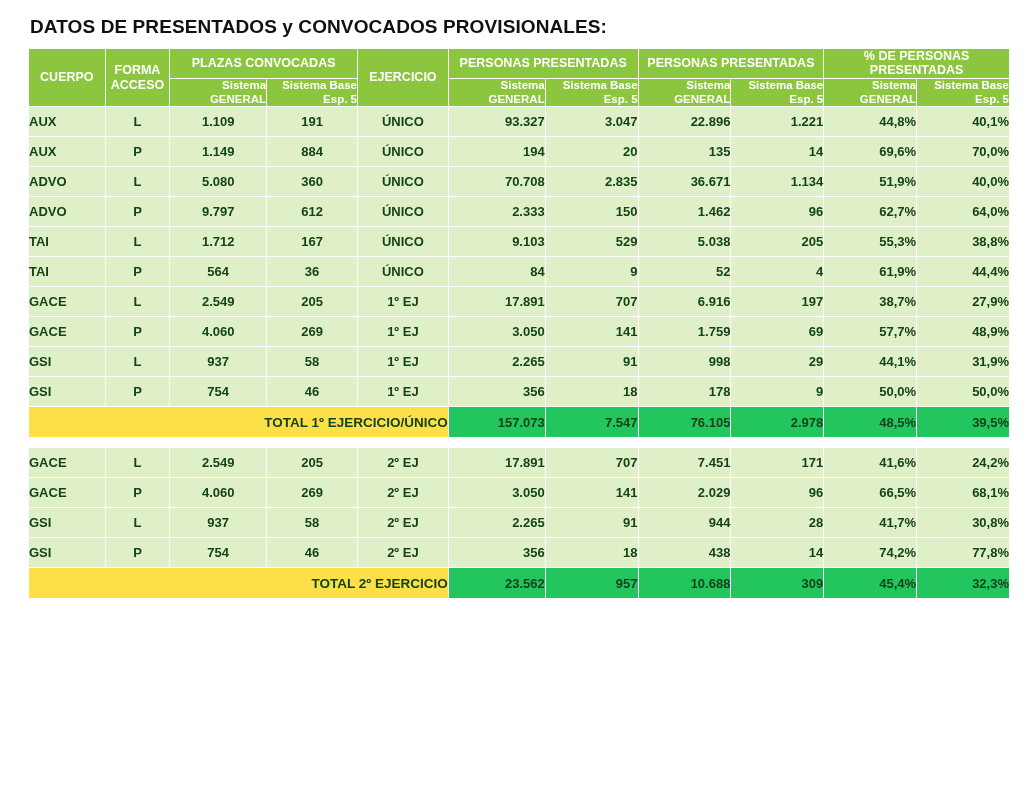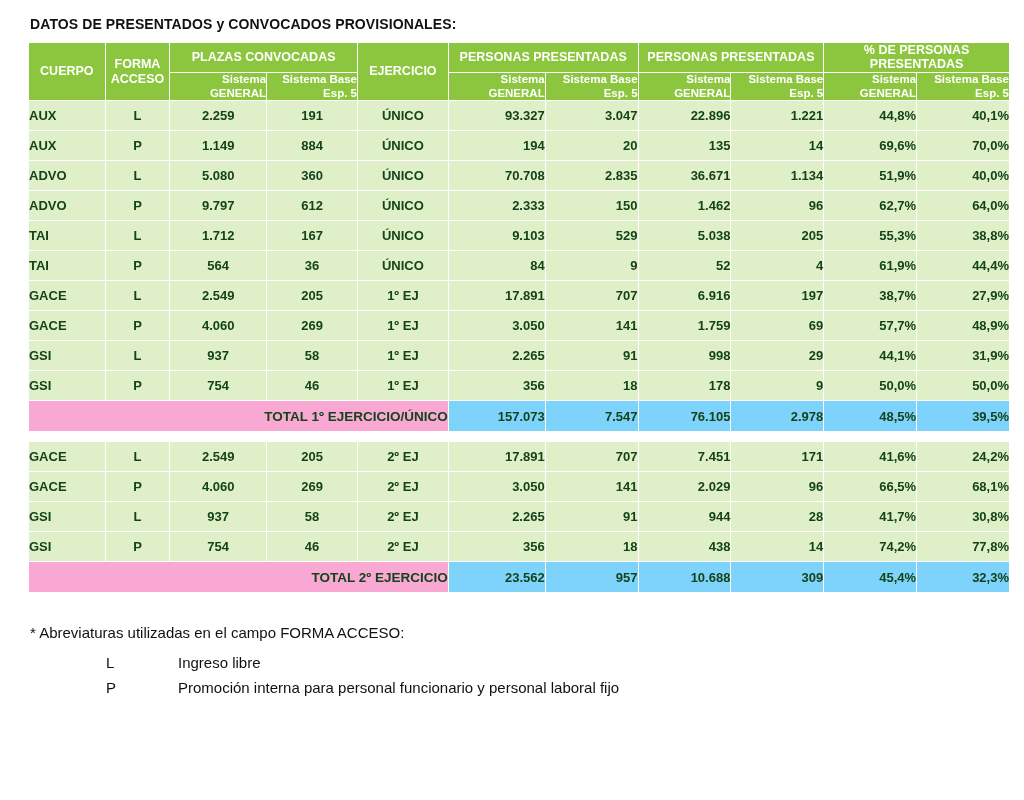--- a/index.html
+++ b/index.html
@@ -15,21 +15,21 @@
     overflow: hidden;
   }
   .page {
     position: relative;
     width: 1024px;
     height: 800px;
     box-sizing: border-box;
     padding: 10px 14px 0 28px;
   }
   .doc-title {
-    font-size: 14px;
+    font-size: 19px;
     font-weight: bold;
     color: #111111;
     letter-spacing: 0.1px;
     margin: 6px 0 10px 2px;
   }
   table.data-table {
     border-collapse: collapse;
     width: 982px;
     table-layout: fixed;
     font-size: 13px;
@@ -67,24 +67,24 @@
     font-weight: bold;
     font-size: 13px;
     height: 29px;
     vertical-align: middle;
     padding: 0 8px;
   }
   .cell.left { text-align: left; }
   .cell.center { text-align: center; }
   .cell.right { text-align: right; }
   .total-row .cell {
-    background: #7dd3fc;
+    background: #22c55e;
   }
   .total-label {
-    background: #f9a8d4;
+    background: #fde047;
     color: #14431a;
     font-weight: bold;
     font-size: 13.5px;
     text-align: right;
     padding: 0 12px 0 8px;
     height: 30px;
     vertical-align: middle;
   }
   .spacer-row td {
     border: none;
@@ -156,21 +156,21 @@
         <th class="hdr-sub">Sistema Base Esp. 5</th>
         <th class="hdr-sub">Sistema GENERAL</th>
         <th class="hdr-sub">Sistema Base Esp. 5</th>
       </tr>
     </thead>
 
     <tbody>
       <tr>
         <td class="cell left">AUX</td>
         <td class="cell center">L</td>
-        <td class="cell center">2.259</td>
+        <td class="cell center">1.109</td>
         <td class="cell center">191</td>
         <td class="cell center">ÚNICO</td>
         <td class="cell right">93.327</td>
         <td class="cell right">3.047</td>
         <td class="cell right">22.896</td>
         <td class="cell right">1.221</td>
         <td class="cell right">44,8%</td>
         <td class="cell right">40,1%</td>
       </tr>
       <tr>
@@ -363,25 +363,14 @@
         <td class="cell right">23.562</td>
         <td class="cell right">957</td>
         <td class="cell right">10.688</td>
         <td class="cell right">309</td>
         <td class="cell right">45,4%</td>
         <td class="cell right">32,3%</td>
       </tr>
     </tbody>
   </table>
 
-  <div class="notes">
-    <div class="note-head">* Abreviaturas utilizadas en el campo FORMA ACCESO:</div>
-    <div class="abbr-row">
-      <div class="abbr-key">L</div>
-      <div class="abbr-val">Ingreso libre</div>
-    </div>
-    <div class="abbr-row">
-      <div class="abbr-key">P</div>
-      <div class="abbr-val">Promoción interna para personal funcionario y personal laboral fijo</div>
-    </div>
-  </div>
 
 </div>
 
 </body></html>

